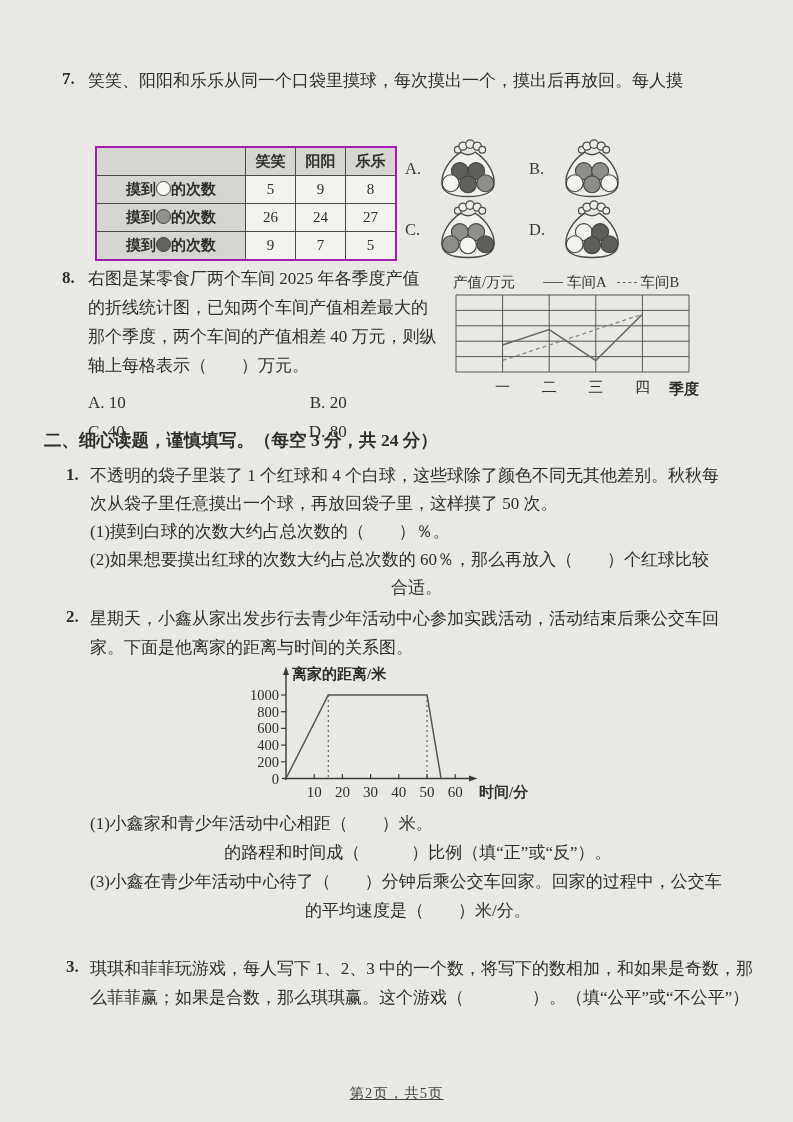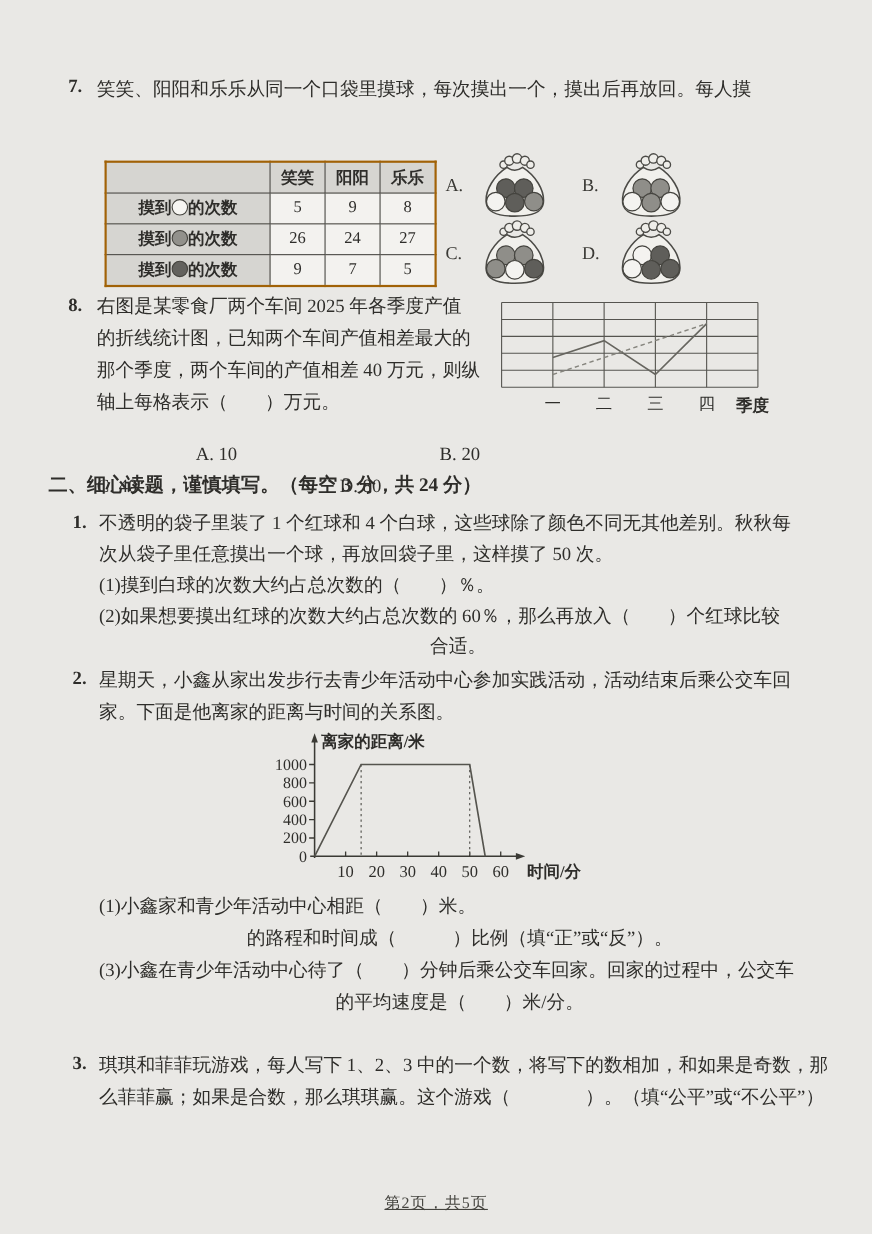--- a/index.html
+++ b/index.html
@@ -17,21 +17,21 @@
   .lh29 .tline{line-height:29px;}
   .lh28 .tline{line-height:28px;}
   .indent{padding-left:24px;text-align:center;}
 
   
   table.freq{border-collapse:collapse;background:#f3f2ef;}
   table.freq th,table.freq td{
     border:1px solid #4a4944;font-weight:bold;
     font-size:15px;text-align:center;padding:0;
   }
-  table.freq{border:2px solid #a16207;}
+  table.freq{border:2px solid #a21caf;}
   table.freq th{background:#d6d5d1;}
   table.freq td{background:#f3f2ef;font-weight:normal;height:27px;}
   table.freq .rowlab{width:148px;height:27px;}
   table.freq .vcol{width:49px;}
   .circ{display:inline-block;width:13px;height:13px;border:1.5px solid #45443f;
         border-radius:50%;vertical-align:-2px;}
   .circ.white{background:#f6f5f2;}
   .circ.gray{background:#92918c;}
   .circ.dark{background:#63625e;}
 
@@ -159,29 +159,36 @@
         </svg>
       </div>
     </div>
 
   <div class="abs qnum" style="left:62px;top:268px;">8.</div>
   <div class="abs lh29" style="left:88px;top:264px;">
     <div class="tline">右图是某零食厂两个车间 2025 年各季度产值</div>
     <div class="tline">的折线统计图，已知两个车间产值相差最大的</div>
     <div class="tline">那个季度，两个车间的产值相差 40 万元，则纵</div>
     <div class="tline">轴上每格表示（　　）万元。</div>
-    <div class="tline" style="margin-top:18px;text-align:right;">
+    <div class="tline" style="margin-top:8px;">
       <span><span>A.</span> <span>10</span></span><span style="display:inline-block;width:184px;"></span><span><span>B.</span> <span>20</span></span>
     </div>
     <div class="tline">
       <span><span>C.</span> <span>40</span></span><span style="display:inline-block;width:184px;"></span><span><span>D.</span> <span>80</span></span>
     </div>
   </div>
 
   <div class="abs q8chart" style="left:448px;top:272px;">
+    <div class="q8legend">
+      <span class="yl">产值/万元</span>
+      <span class="lsample gap28"></span>
+      <span>车间A</span>
+      <span class="lsample dashed gap10"></span>
+      <span>车间B</span>
+    </div>
     <svg id="q8svg" width="302" height="106">
         <line x1="8" y1="3" x2="8" y2="80" stroke="#55544f" stroke-width="1"></line>
         <line x1="54.6" y1="3" x2="54.6" y2="80" stroke="#55544f" stroke-width="1"></line>
         <line x1="101.2" y1="3" x2="101.2" y2="80" stroke="#55544f" stroke-width="1"></line>
         <line x1="147.8" y1="3" x2="147.8" y2="80" stroke="#55544f" stroke-width="1"></line>
         <line x1="194.4" y1="3" x2="194.4" y2="80" stroke="#55544f" stroke-width="1"></line>
         <line x1="241" y1="3" x2="241" y2="80" stroke="#55544f" stroke-width="1"></line>
         <line x1="8" y1="3" x2="241" y2="3" stroke="#55544f" stroke-width="1"></line>
         <line x1="8" y1="18.4" x2="241" y2="18.4" stroke="#55544f" stroke-width="1"></line>
         <line x1="8" y1="33.8" x2="241" y2="33.8" stroke="#55544f" stroke-width="1"></line>

